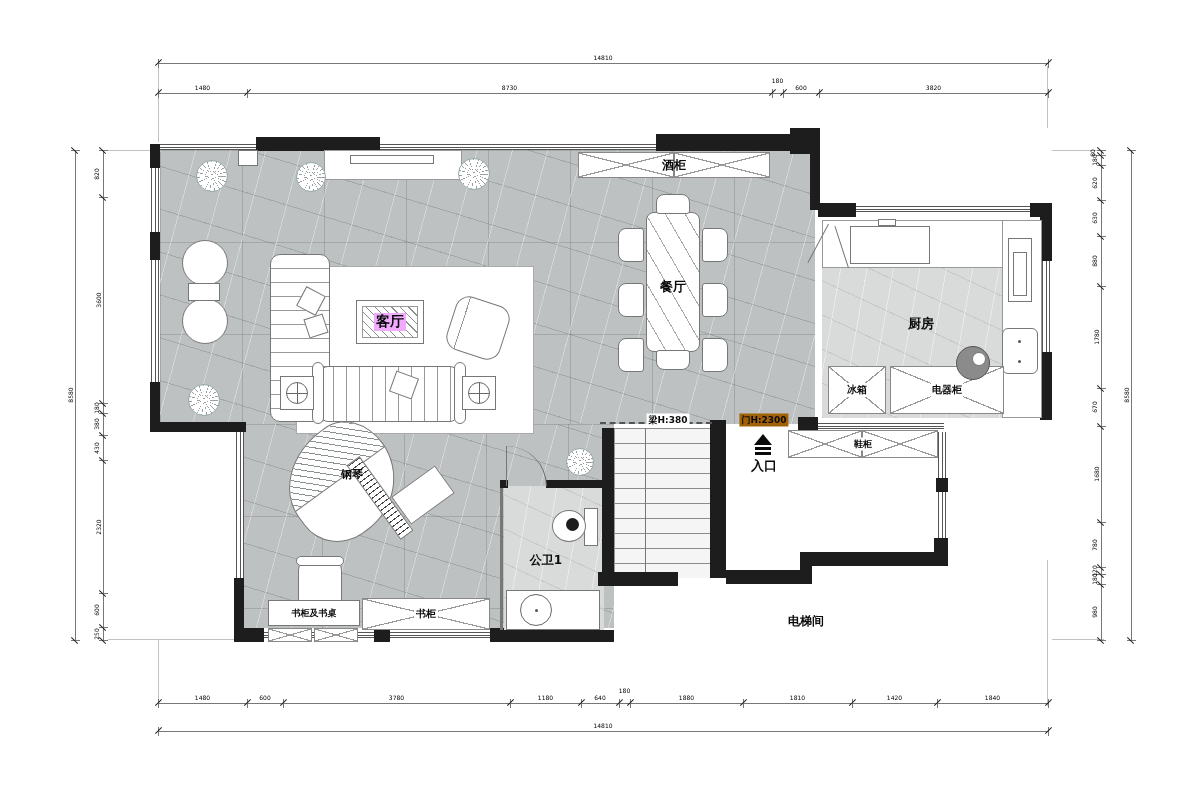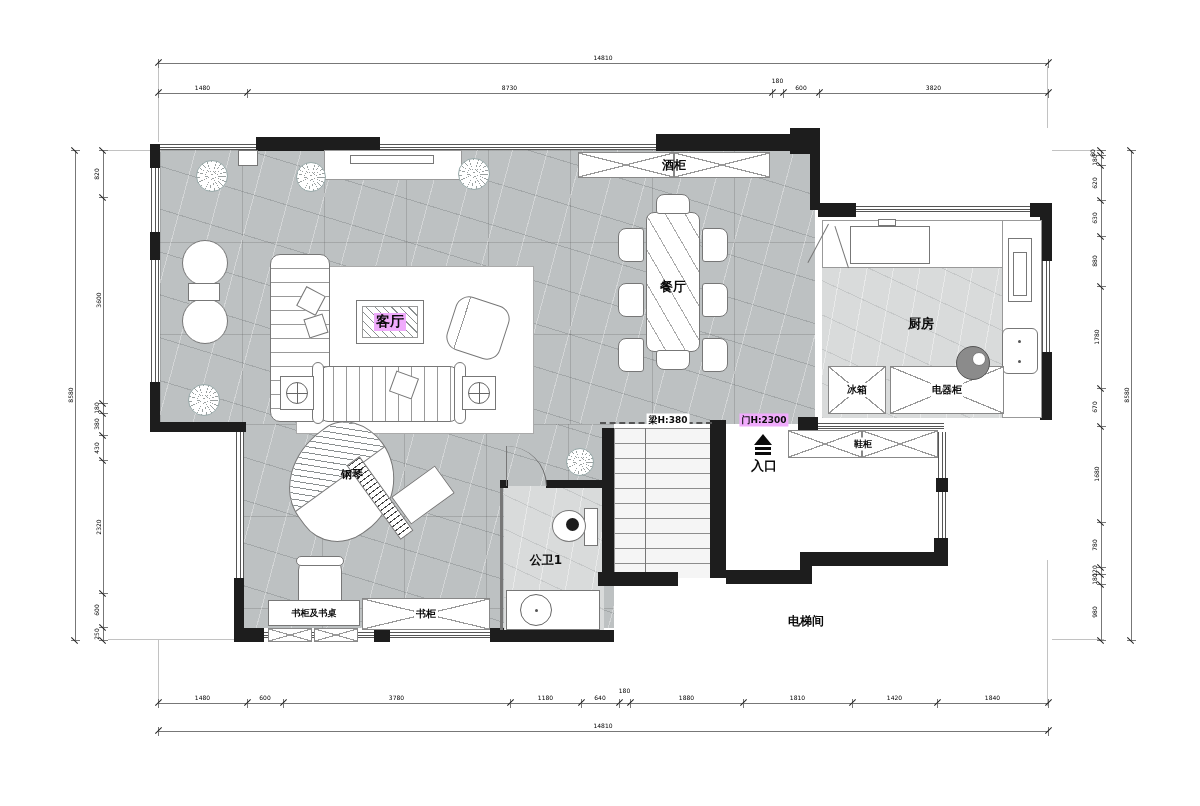--- a/index.html
+++ b/index.html
@@ -386,16 +386,16 @@
   <div class="lbl" style="left:921px;top:324px;font-size:13px;">厨房</div>
 
   <div class="xbox" style="left:788px;top:430px;width:74px;height:28px;"></div>
   <div class="xbox" style="left:862px;top:430px;width:76px;height:28px;"></div>
   <div class="lbl" style="left:863px;top:444px;font-size:9px;background:#fff;padding:0 1px;">鞋柜</div>
   <div class="abs" style="left:754px;top:434px;width:0;height:0;border-left:9px solid transparent;border-right:9px solid transparent;border-bottom:11px solid #0a0a0a;z-index:6;"></div>
   <div class="abs" style="left:755px;top:447px;width:16px;height:3px;background:#0a0a0a;z-index:6;"></div>
   <div class="abs" style="left:755px;top:452px;width:16px;height:3px;background:#0a0a0a;z-index:6;"></div>
   <div class="lbl" style="left:764px;top:466px;font-size:13px;">入口</div>
   <div class="lbl" style="left:668px;top:420px;font-size:9px;background:#fff;padding:0 2px;">梁H:380</div>
-  <div class="lbl" style="left:764px;top:420px;font-size:9px;background:#f0abfc;padding:0 2px;">门H:2300</div>
+  <div class="lbl" style="left:764px;top:420px;font-size:9px;background:#a16207;padding:0 2px;">门H:2300</div>
   <div class="lbl" style="left:806px;top:621px;font-size:12px;">电梯间</div>
 
 </div>
 
 </body></html>

